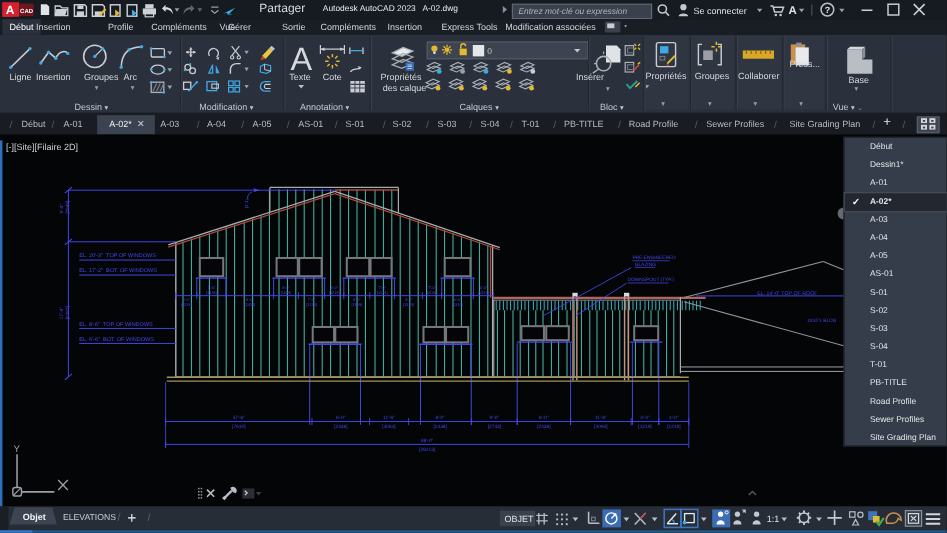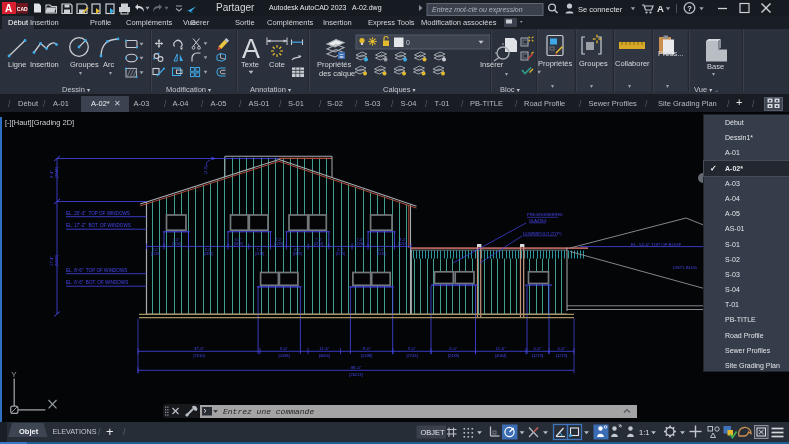--- a/index.html
+++ b/index.html
@@ -409,21 +409,21 @@
 <rect x="5" y="11.5" width="2" height="1.5" fill="#3e4552"></rect>
           <rect x="12" y="11.5" width="2" height="1.5" fill="#3e4552"></rect>
 </g>
       </svg>
 <div style="position:absolute;left:0;top:18px;width:789px;height:5px;background:#262b33"></div>
     </div>
 
 <div id="canvas">
   <div style="position:absolute;left:0;top:5px;width:2px;height:305px;background:#2e6fc0"></div>
       <div style="position:absolute;left:698px;top:61px;width:5px;height:10px;border-radius:5px 0 0 5px;background:#70767d;opacity:.9"></div>
-      <div id="vplabel">[-][Haut][Grading 2D]</div>
+      <div id="vplabel">[-][Site][Filaire 2D]</div>
   <svg id="drawing" width="789" height="310" style="position:absolute;left:0;top:0">
 <g transform="translate(0,-112)">
 <line x1="152.5" y1="201.2" x2="152.5" y2="314.0" stroke="#53c6b4" stroke-width="0.8"></line>
 <line x1="159.5" y1="198.8" x2="159.5" y2="314.0" stroke="#53c6b4" stroke-width="0.8"></line>
 <line x1="166.5" y1="196.5" x2="166.5" y2="314.0" stroke="#53c6b4" stroke-width="0.8"></line>
 <line x1="174.5" y1="194.2" x2="174.5" y2="314.0" stroke="#53c6b4" stroke-width="0.8"></line>
 <line x1="181.5" y1="191.8" x2="181.5" y2="314.0" stroke="#53c6b4" stroke-width="0.8"></line>
 <line x1="188.5" y1="189.5" x2="188.5" y2="314.0" stroke="#53c6b4" stroke-width="0.8"></line>
 <line x1="195.5" y1="187.2" x2="195.5" y2="314.0" stroke="#53c6b4" stroke-width="0.8"></line>
 <line x1="203.5" y1="184.8" x2="203.5" y2="314.0" stroke="#53c6b4" stroke-width="0.8"></line>
@@ -708,24 +708,20 @@
 <text x="356" y="375.7" font-size="4.0" fill="#4747ef" text-anchor="middle" font-family="Liberation Sans,sans-serif">[26213]</text>
 <line x1="14.2" y1="378.5" x2="14.2" y2="406" stroke="#9aa0a6" stroke-width="1.3"></line>
 <line x1="18" y1="409.9" x2="45.3" y2="409.9" stroke="#9aa0a6" stroke-width="1.3"></line>
 <rect x="10.7" y="406.2" width="7.2" height="7.2" rx="2" fill="none" stroke="#9aa0a6" stroke-width="1.2"></rect>
 <line x1="11.5" y1="412.5" x2="17" y2="407" stroke="#9aa0a6" stroke-width="0.9"></line>
 <line x1="48.5" y1="400" x2="56.5" y2="408.3" stroke="#9aa0a6" stroke-width="1.1"></line>
 <line x1="56.5" y1="400" x2="48.5" y2="408.3" stroke="#9aa0a6" stroke-width="1.1"></line>
 <text x="11.2" y="377" font-size="8" fill="#9aa0a6" font-family="Liberation Sans,sans-serif">Y</text>
 </g>
 </svg>
-  <div id="cmdbar">
-    <div id="cmdgrip"></div>
-    <div id="cmdfield"><span style="margin-left:23px">Entrez une commande</span></div>
-  </div>
 </div>
 
 <div id="menu">
   <div>Début</div>
   <div>Dessin1*</div>
   <div>A-01</div>
   <div class="hl">A-02*</div>
   <div>A-03</div>
   <div>A-04</div>
   <div>A-05</div>

